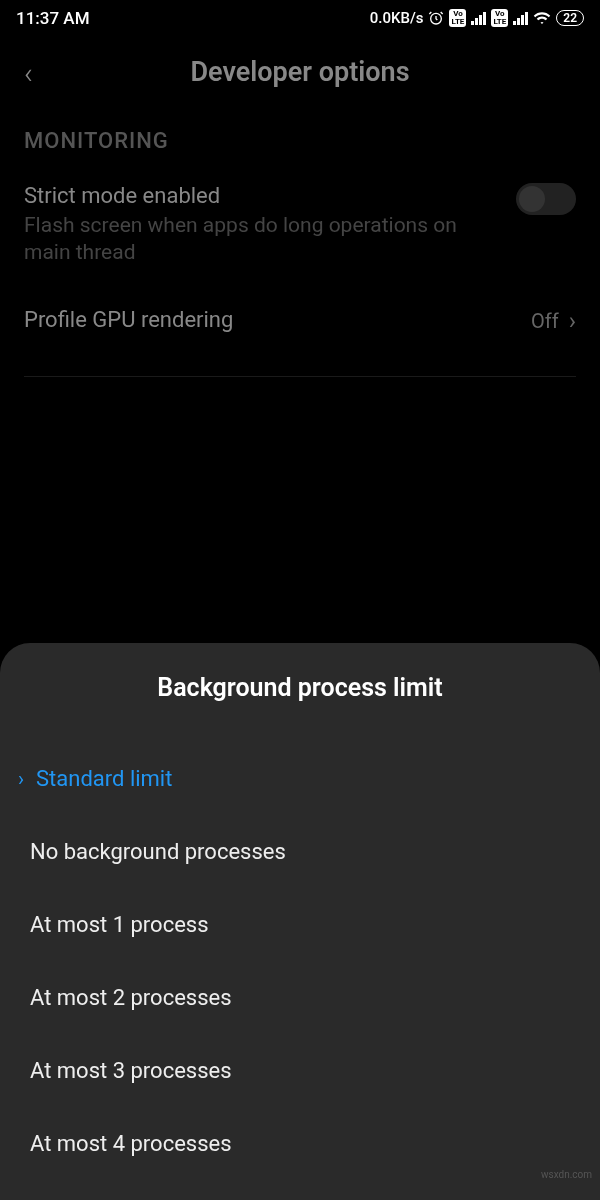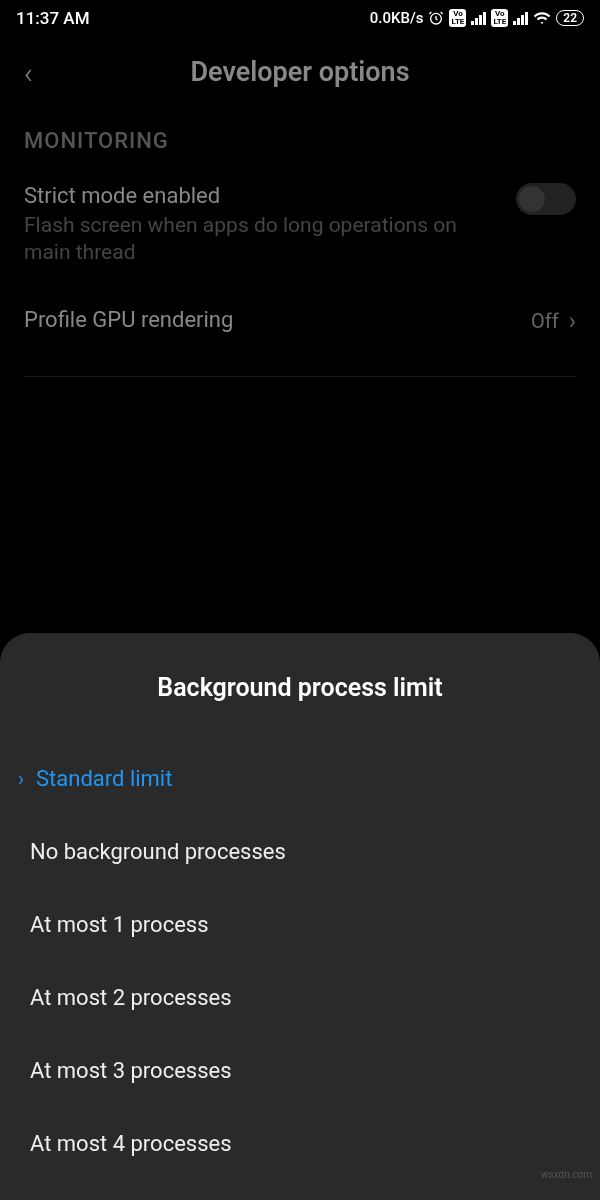--- a/index.html
+++ b/index.html
@@ -130,21 +130,21 @@
       background: #1a1a1a;
       margin: 20px 24px 0;
     }
     .modal {
       position: absolute;
       bottom: 0;
       left: 0;
       right: 0;
       background: #2a2a2a;
       border-radius: 30px 30px 0 0;
-      padding: 40px 0 20px;
+      padding: 30px 0 20px;
       margin-top: 47px;
     }
     .modal-title {
       text-align: center;
       font-size: 25px;
       font-weight: 600;
       color: #fff;
       margin-bottom: 40px;
     }
     .modal-option {

